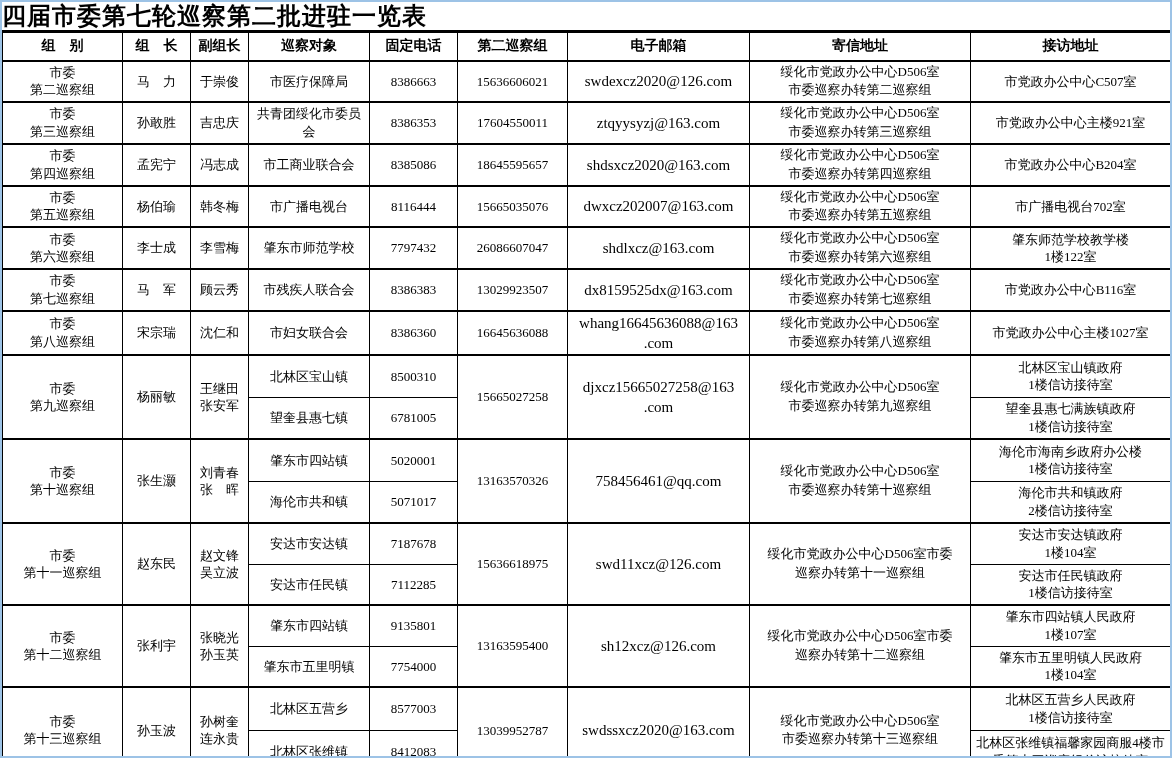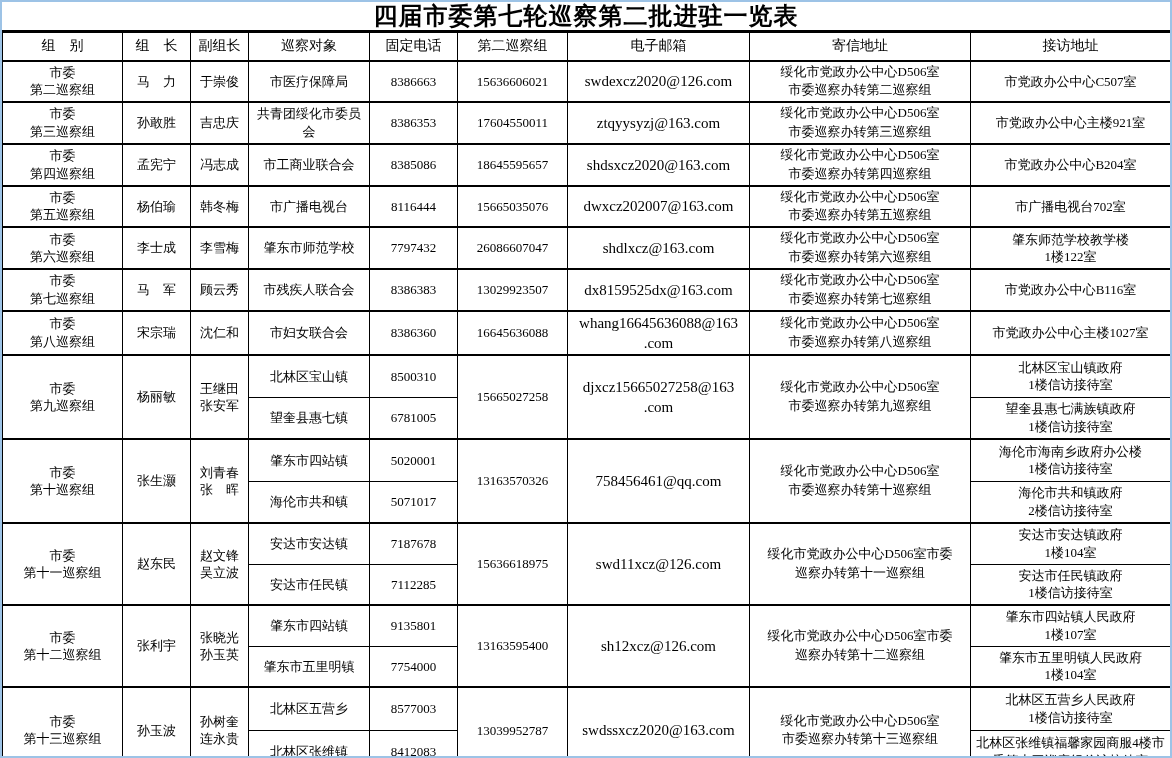--- a/index.html
+++ b/index.html
@@ -2,31 +2,31 @@
 <html><head>
 <meta charset="utf-8">
 <style>
   html,body{margin:0;padding:0;background:#fff;}
   body{font-family:"Liberation Serif","DejaVu Serif",serif;color:#000;}
   .sheet{
     width:1172px;height:758px;box-sizing:border-box;
     border:2px solid #9DC3E6;background:#fff;overflow:hidden;
   }
   .title{
-    height:28px;line-height:28px;text-align:center;
+    height:28px;line-height:28px;
     font-size:24px;font-weight:bold;border-bottom:2px solid #000;
     letter-spacing:1px;
   }
   table{border-collapse:collapse;table-layout:fixed;width:1168px;}
   th,td{
     border:1px solid #000;text-align:center;vertical-align:middle;
     padding:1px 2px;box-sizing:border-box;
     white-space:pre-line;overflow:hidden;
   }
-  th{font-size:14px;font-weight:normal;height:28px;}
+  th{font-size:14px;font-weight:bold;height:28px;}
   td{font-size:13px;line-height:1.35;}
   tr.grp > td{border-top:2px solid #000;}
   .h40{height:40px;}
   .h42{height:42px;}
   .h41{height:41px;}
   .h43{height:43px;}
   td.email{font-size:15px;}
   td.addr{line-height:1.45;}
 </style>
 </head>

